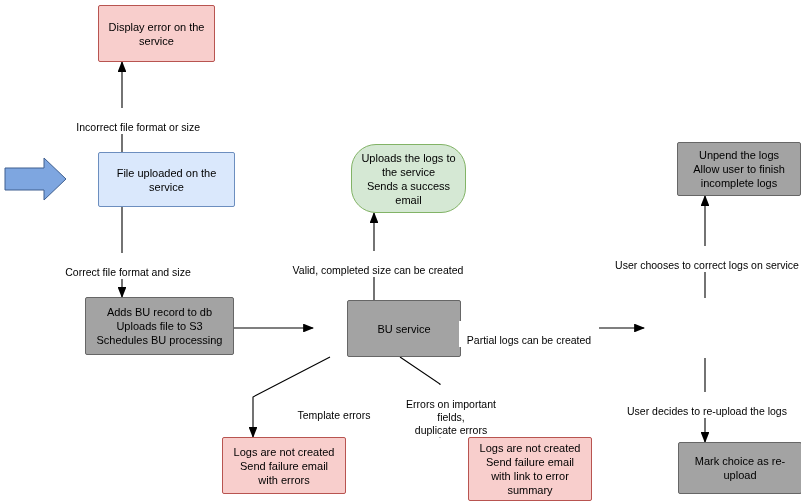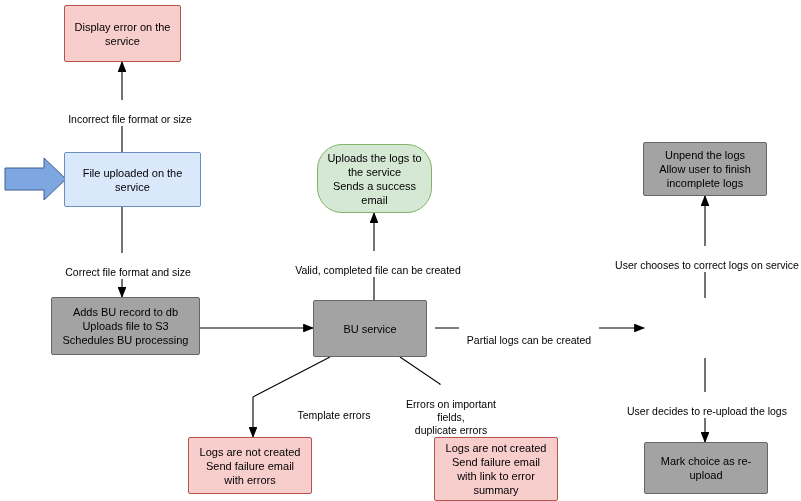--- a/index.html
+++ b/index.html
@@ -32,20 +32,21 @@
     border-radius: 2px;
     display: flex;
     align-items: center;
     justify-content: center;
     text-align: center;
     font-size: 11px;
     line-height: 14px;
     color: #000000;
     white-space: pre-line;
     padding: 2px 4px;
+    margin-left: 34px;
   }
   .node.pink  { background: #f8cecc; border-color: #b85450; }
   .node.blue  { background: #dae8fc; border-color: #6c8ebf; }
   .node.green { background: #d5e8d4; border-color: #82b366; }
   .node.yellow{ background: #fff2cc; border-color: #d6b656; }
   .node.white { background: #a3a3a3; border-color: #666666; }
   .edge-label {
     position: absolute;
     font-size: 10.5px;
     line-height: 13px;
@@ -134,30 +135,30 @@
 Send failure email
 with link to error
 summary</span>
   </div>
 
   <div class="node white" style="left:644px; top:442px; width:124px; height:52px;">
     <span>Mark choice as re-
 upload</span>
   </div>
 
-  <div class="edge-label" style="left:58px; top:100px; width:140px;">
+  <div class="edge-label" style="left:58px; top:108px; width:140px;text-align:right;">
     <span>Incorrect file format or size</span>
   </div>
 
   <div class="edge-label" style="left:56px; top:253px; width:140px;">
     <span>Correct file format and size</span>
   </div>
 
   <div class="edge-label" style="left:283px; top:251px; width:186px;">
-    <span>Valid, completed file can be created</span>
+    <span>Valid, completed size can be created</span>
   </div>
 
   <div class="edge-label" style="left:289px; top:396px; width:86px;">
     <span>Template errors</span>
   </div>
 
   <div class="edge-label" style="left:391px; top:385px; width:116px;">
     <span>Errors on important fields,
 duplicate errors</span>
   </div>

